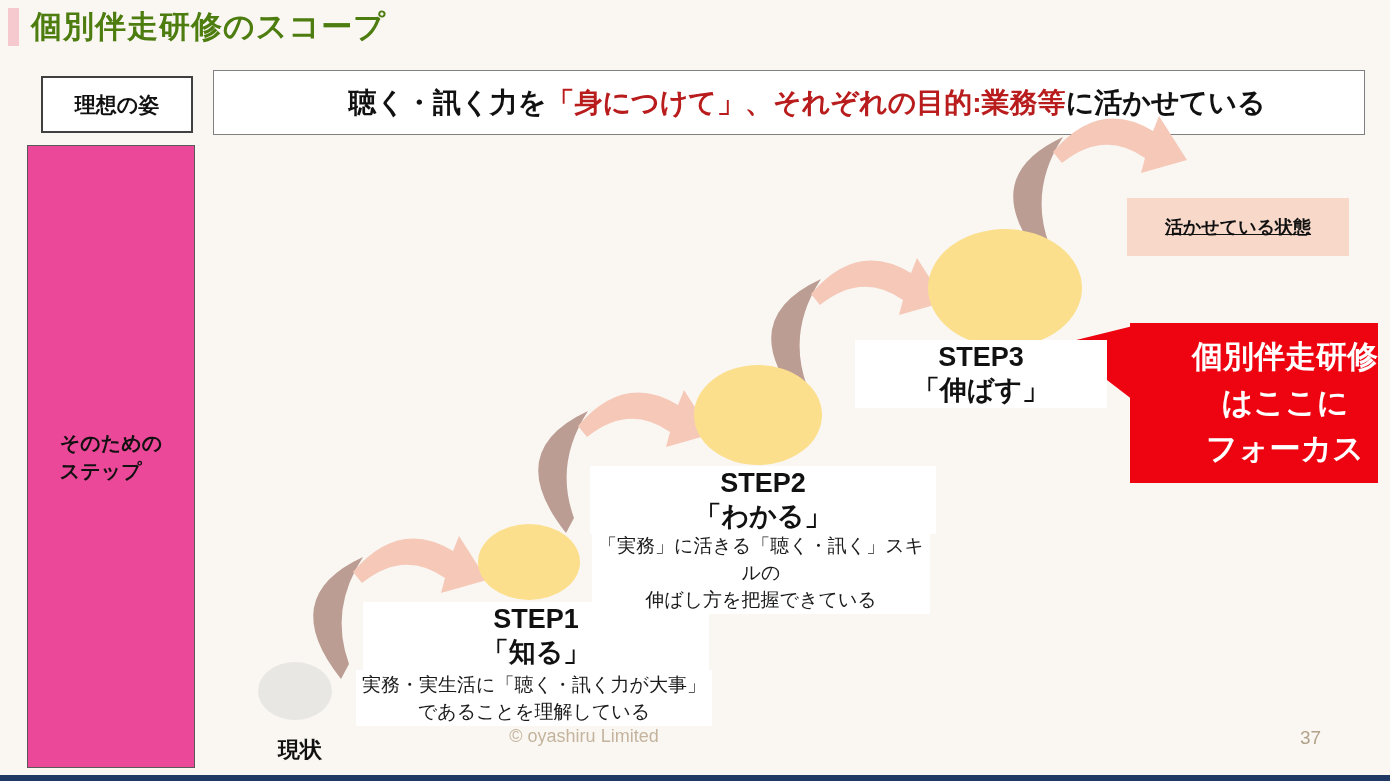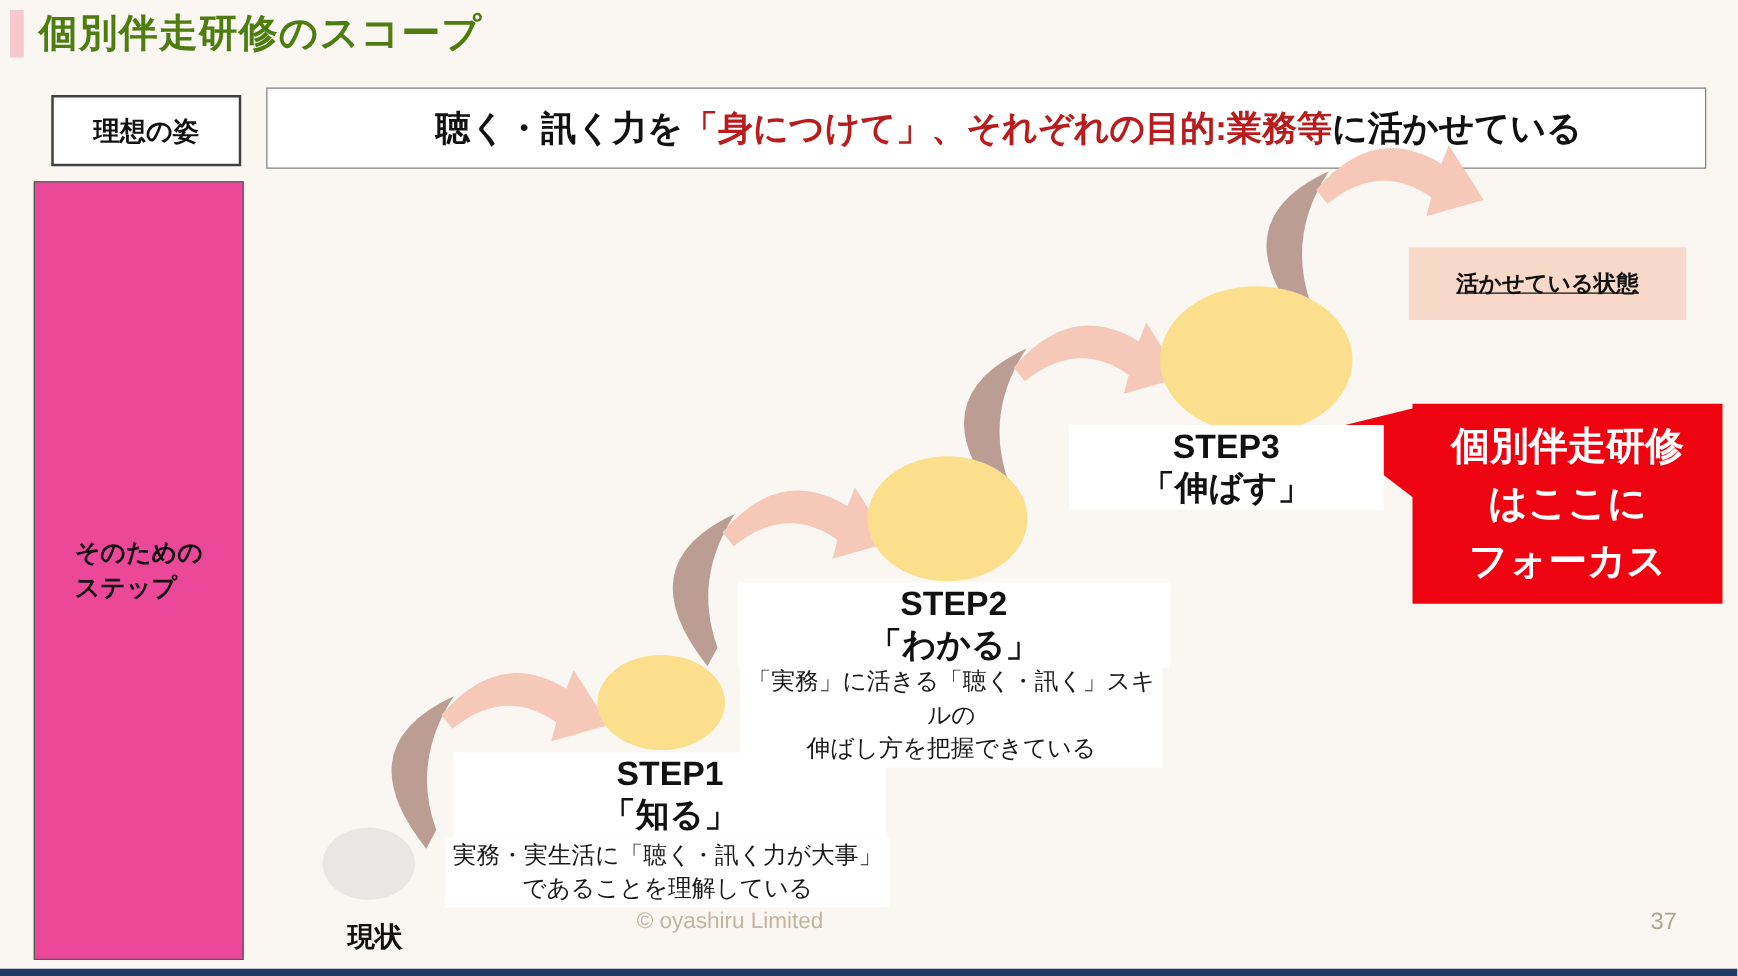--- a/index.html
+++ b/index.html
@@ -50,29 +50,29 @@
   }
   .goal-box{
     position:absolute;left:1127px;top:198px;width:222px;height:58px;
     background:#F7D8C9;display:flex;align-items:center;justify-content:center;
     font-size:18px;font-weight:bold;text-decoration:underline;
   }
   .callout-box{
     position:absolute;left:1130px;top:323px;width:248px;height:160px;
     background:#EE0411;color:#fff;text-align:center;
     font-size:31px;font-weight:bold;line-height:46px;
-    display:flex;align-items:center;justify-content:center;
+    display:flex;align-items:center;justify-content:flex-end;
   }
   
   .footer-copyright{
     position:absolute;left:0;top:726px;width:1168px;text-align:center;
     font-size:18px;color:#C4B49D;
   }
   .page-number{
-    position:absolute;left:1300px;top:727px;width:62px;text-align:center;
+    position:absolute;left:1300px;top:727px;width:62px;text-align:left;
     font-size:19px;color:#B2A28A;
   }
   .bottom-bar{position:absolute;left:0;top:775px;width:1390px;height:6px;background:#1F3864;}
 </style>
 </head>
 <body>
 
 <div class="slide">
 
   <div class="title-accent"></div>

